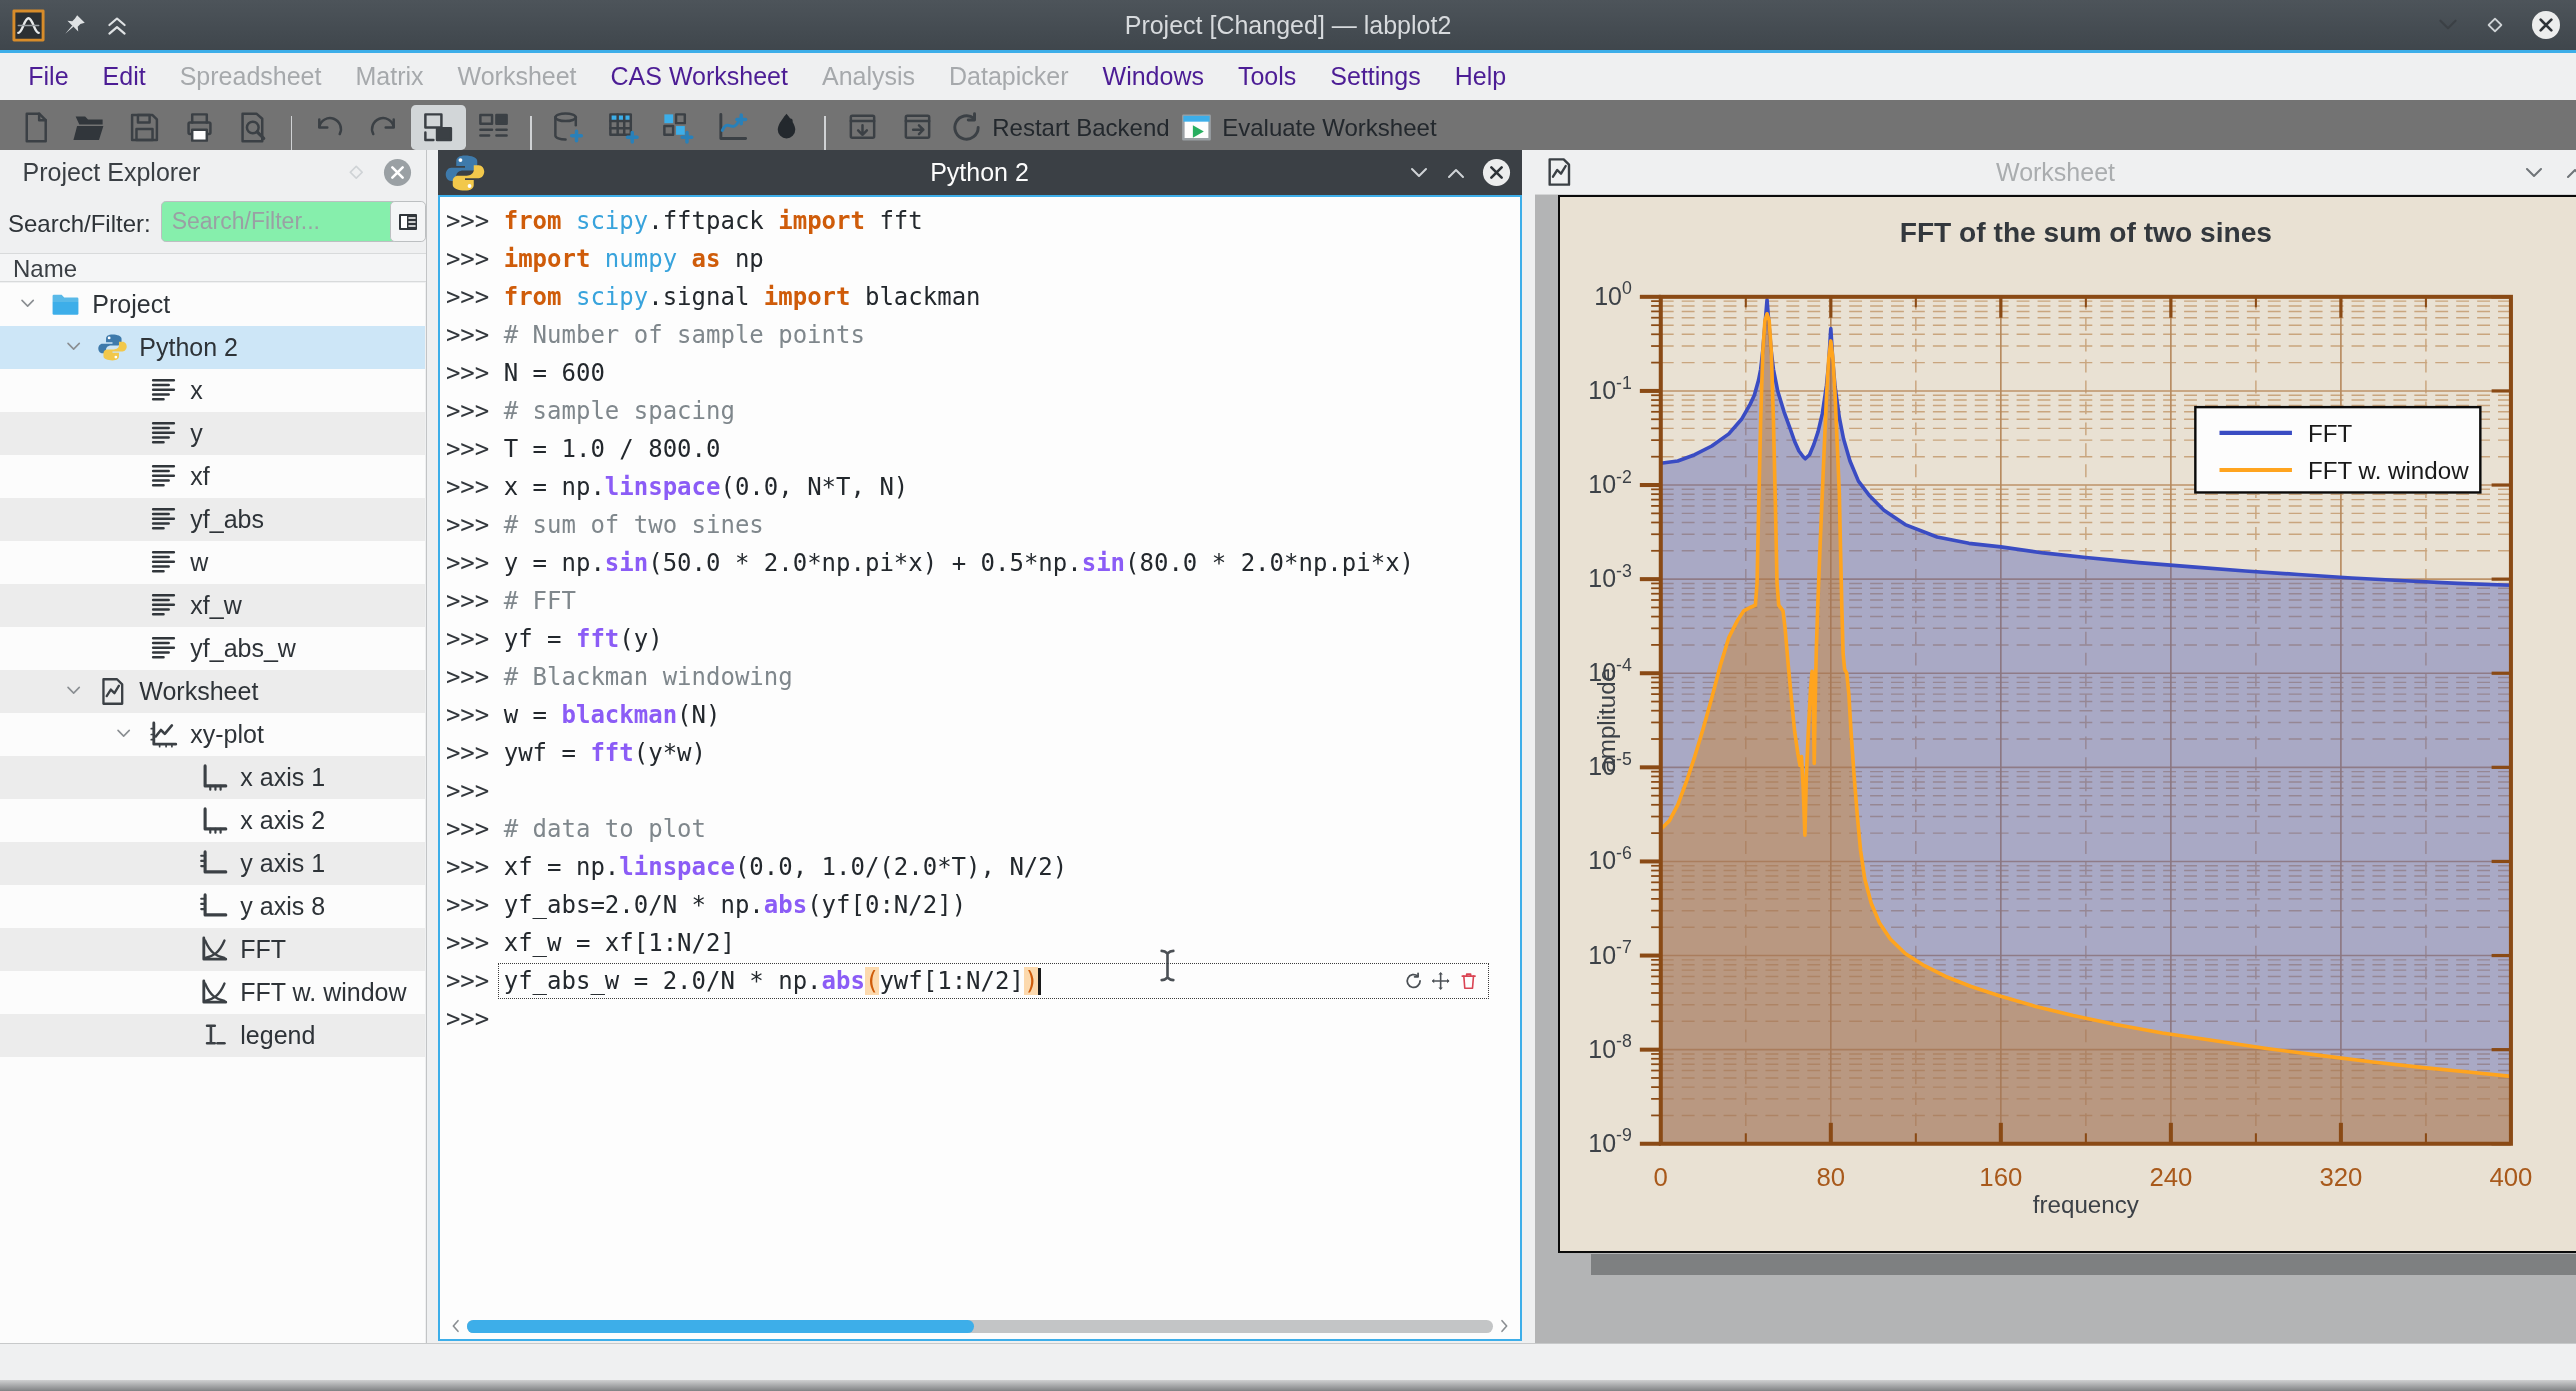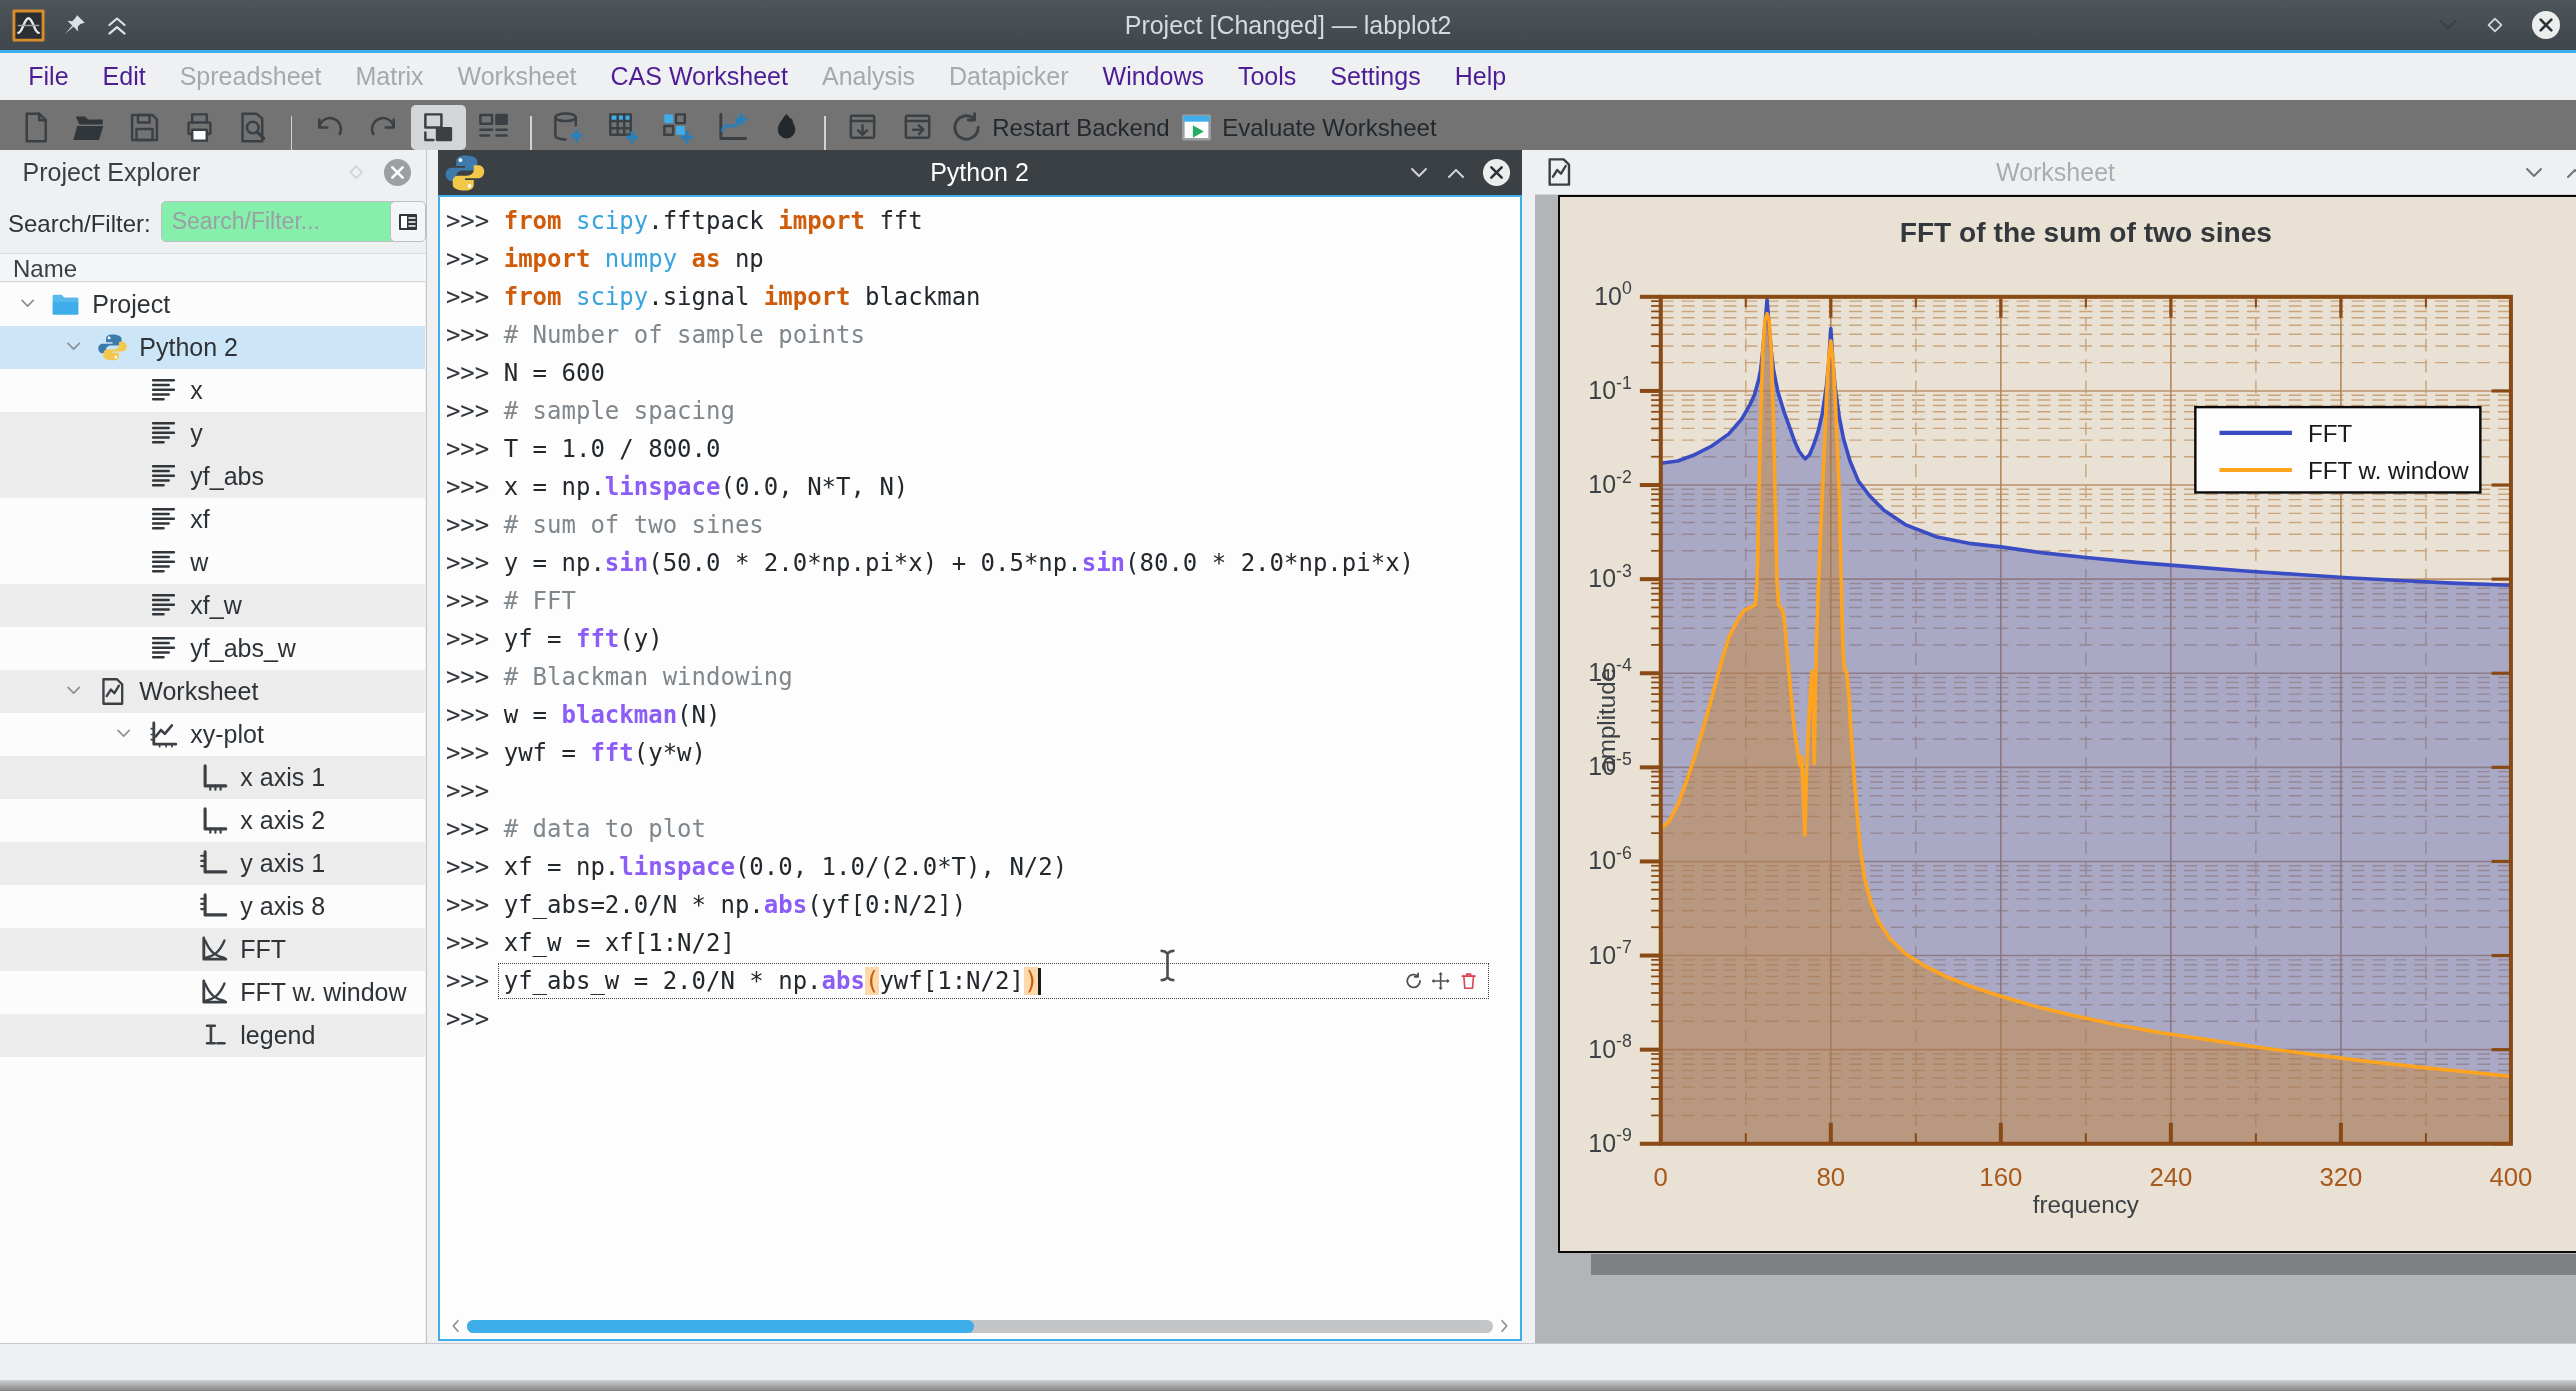--- a/index.html
+++ b/index.html
@@ -399,35 +399,35 @@
             <span style="margin-left: 11.3px;">x</span>
           </div>
           <div class="tree-row zebra">
             <span class="icon" style="margin-left: 148px;">
               <svg width="31" height="31" viewBox="0 0 24 24" fill="none" stroke="#3b4045" stroke-width="1.7" stroke-linecap="round" stroke-linejoin="round">
                 <path d="M4 4h16M4 7.7h12M4 11.4h16M4 15.1h12M4 18.8h8" stroke="#31363b" stroke-width="2"></path>
               </svg>
             </span>
             <span style="margin-left: 11.3px;">y</span>
           </div>
+          <div class="tree-row">
+            <span class="icon" style="margin-left: 148px;">
+              <svg width="31" height="31" viewBox="0 0 24 24" fill="none" stroke="#3b4045" stroke-width="1.7" stroke-linecap="round" stroke-linejoin="round">
+                <path d="M4 4h16M4 7.7h12M4 11.4h16M4 15.1h12M4 18.8h8" stroke="#31363b" stroke-width="2"></path>
+              </svg>
+            </span>
+            <span style="margin-left: 11.3px;">xf</span>
+          </div>
           <div class="tree-row zebra">
             <span class="icon" style="margin-left: 148px;">
               <svg width="31" height="31" viewBox="0 0 24 24" fill="none" stroke="#3b4045" stroke-width="1.7" stroke-linecap="round" stroke-linejoin="round">
                 <path d="M4 4h16M4 7.7h12M4 11.4h16M4 15.1h12M4 18.8h8" stroke="#31363b" stroke-width="2"></path>
               </svg>
             </span>
             <span style="margin-left: 11.3px;">yf_abs</span>
-          </div>
-          <div class="tree-row">
-            <span class="icon" style="margin-left: 148px;">
-              <svg width="31" height="31" viewBox="0 0 24 24" fill="none" stroke="#3b4045" stroke-width="1.7" stroke-linecap="round" stroke-linejoin="round">
-                <path d="M4 4h16M4 7.7h12M4 11.4h16M4 15.1h12M4 18.8h8" stroke="#31363b" stroke-width="2"></path>
-              </svg>
-            </span>
-            <span style="margin-left: 11.3px;">xf</span>
           </div>
           <div class="tree-row">
             <span class="icon" style="margin-left: 148px;">
               <svg width="31" height="31" viewBox="0 0 24 24" fill="none" stroke="#3b4045" stroke-width="1.7" stroke-linecap="round" stroke-linejoin="round">
                 <path d="M4 4h16M4 7.7h12M4 11.4h16M4 15.1h12M4 18.8h8" stroke="#31363b" stroke-width="2"></path>
               </svg>
             </span>
             <span style="margin-left: 11.3px;">w</span>
           </div>
           <div class="tree-row zebra">

